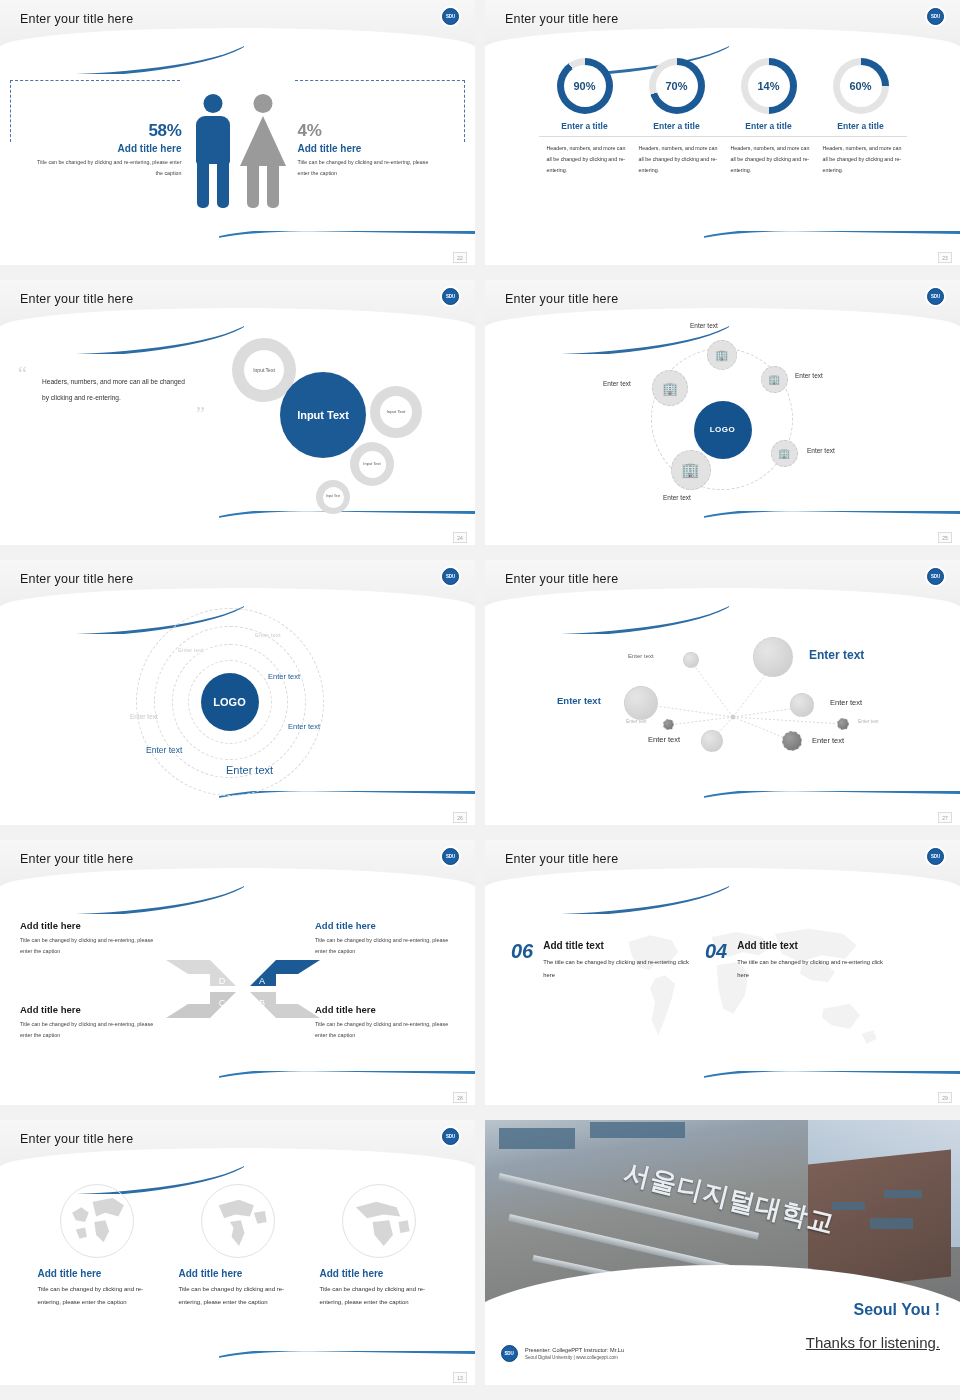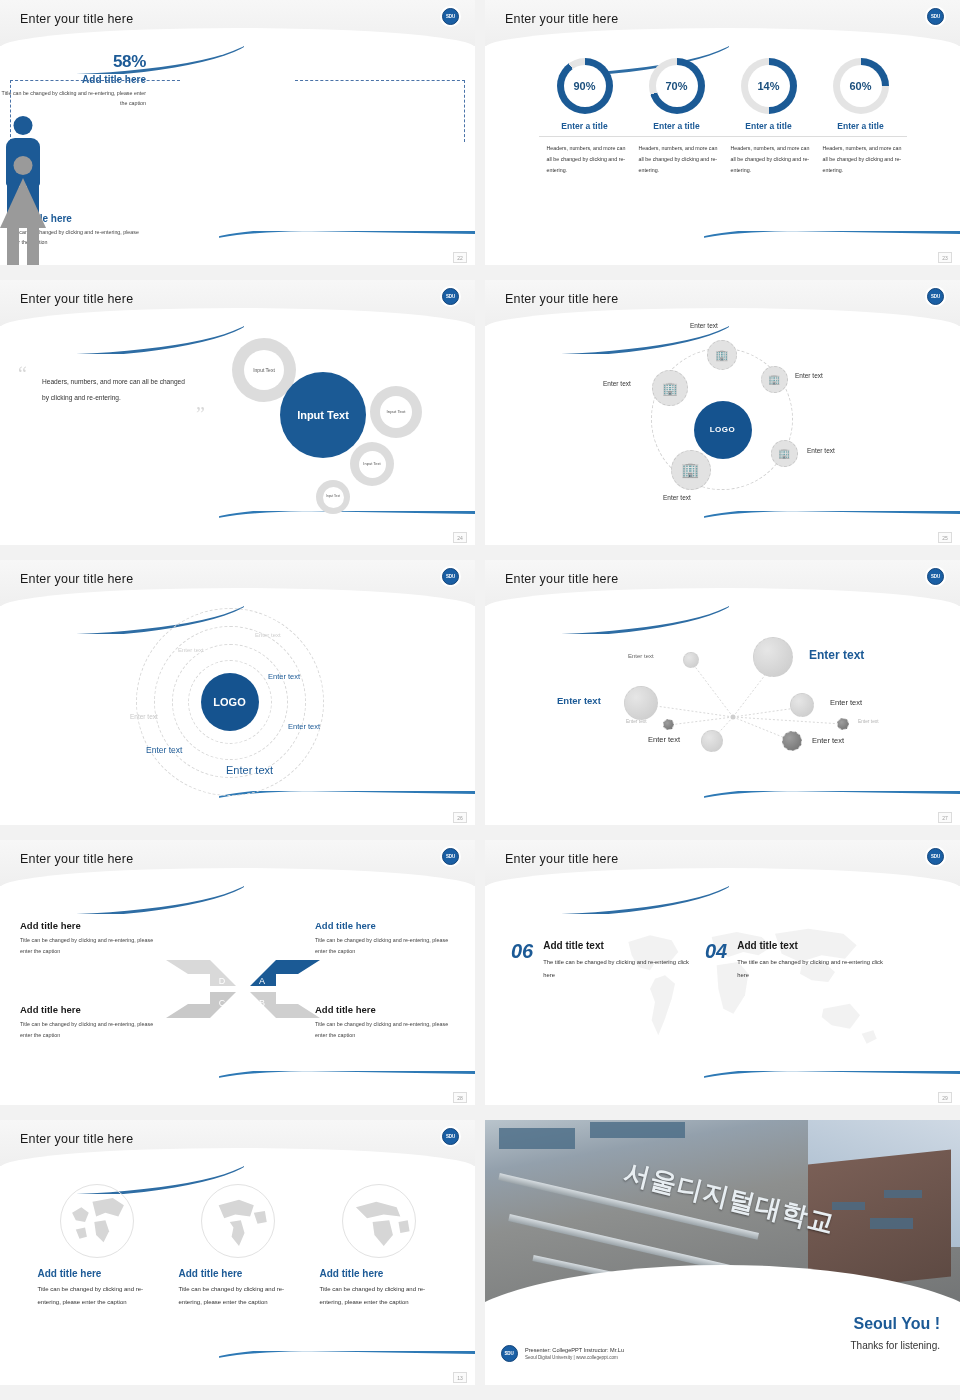--- a/index.html
+++ b/index.html
@@ -27,21 +27,21 @@
   .swoosh-br { position:absolute; right:-4px; bottom:6px; width:260px; height:28px; overflow:hidden; }
   .swoosh-br i { position:absolute; right:-40px; bottom:-22px; width:320px; height:52px;
                  border-top:3px solid #2e79b5; border-radius:40% 0 0 0; transform:rotate(1deg); }
   .pgwrap { position:absolute; right:8px; bottom:2px; width:14px; height:11px;
         border:1px solid #dcdcdc; background:#fbfbfb; color:#a2a2a2; font-size:5px;
         display:flex; align-items:center; justify-content:center; z-index:9; }
 
   .body { position:absolute; left:0; top:52px; width:100%; bottom:18px; }
 
   
-  .s1-wrap { display:flex; align-items:flex-start; justify-content:center; height:100%; gap:4px;flex-direction:column; }
+  .s1-wrap { display:flex; align-items:center; justify-content:center; height:100%; gap:4px; }
   .s1-col { width:150px; }
   .s1-col.l { text-align:right; padding-right:4px; }
   .s1-col.r { text-align:left; padding-left:8px; }
   .s1-pct { font-size:17px; font-weight:bold; color:#1c5a96; letter-spacing:-.3px; }
   .s1-pct.g { color:#8c8c8c; }
   .s1-t { font-size:10px; font-weight:bold; color:#1c5a96; margin-top:2px; }
   .s1-d { font-size:5.3px; color:#444; line-height:1.9; margin-top:3px; }
   .s1-dash { position:absolute; border:1px dashed #4a73a8; }
   .fig { width:46px; height:120px; position:relative; }
   .fig .head { position:absolute; left:50%; transform:translateX(-50%); top:4px; width:19px; height:19px; border-radius:50%; }
@@ -117,21 +117,21 @@
   .photo .beam { position:absolute; background:linear-gradient(#d6dce0,#9aa3a8); transform-origin:left center; }
   .photo .sign { position:absolute; left:28%; top:30%; width:48%; height:30%; transform:rotate(14deg);
                  color:#e8eef2; font-size:26px; font-weight:bold; letter-spacing:1px; white-space:nowrap;
                  text-shadow:0 1px 2px rgba(0,0,0,.45); }
   .photo .curve { position:absolute; left:-8%; bottom:-96px; width:116%; height:150px;
                   background:#1f6bb5; border-radius:50%; }
   .photo .curve2 { position:absolute; left:-8%; bottom:-90px; width:116%; height:150px;
                   background:#ffffff; border-radius:50%; }
   .thanks { position:absolute; right:20px; bottom:34px; text-align:right; }
   .thanks .big { font-size:16px; font-weight:bold; color:#1c5a96; }
-  .thanks .sm { font-size:10px; color:#333; margin-top:7px; }
+  .thanks .sm { font-size:15px; color:#333; margin-top:15px;text-decoration:underline; }
   .pres { position:absolute; left:14px; bottom:22px; display:flex; align-items:center; gap:6px; }
   .pres .txt .l1 { font-size:5.6px; color:#333; }
   .pres .txt .l2 { font-size:4.6px; color:#555; margin-top:2px; }
 </style>
 </head>
 <body>
 
 <div class="grid">
 
   <div class="slide">

